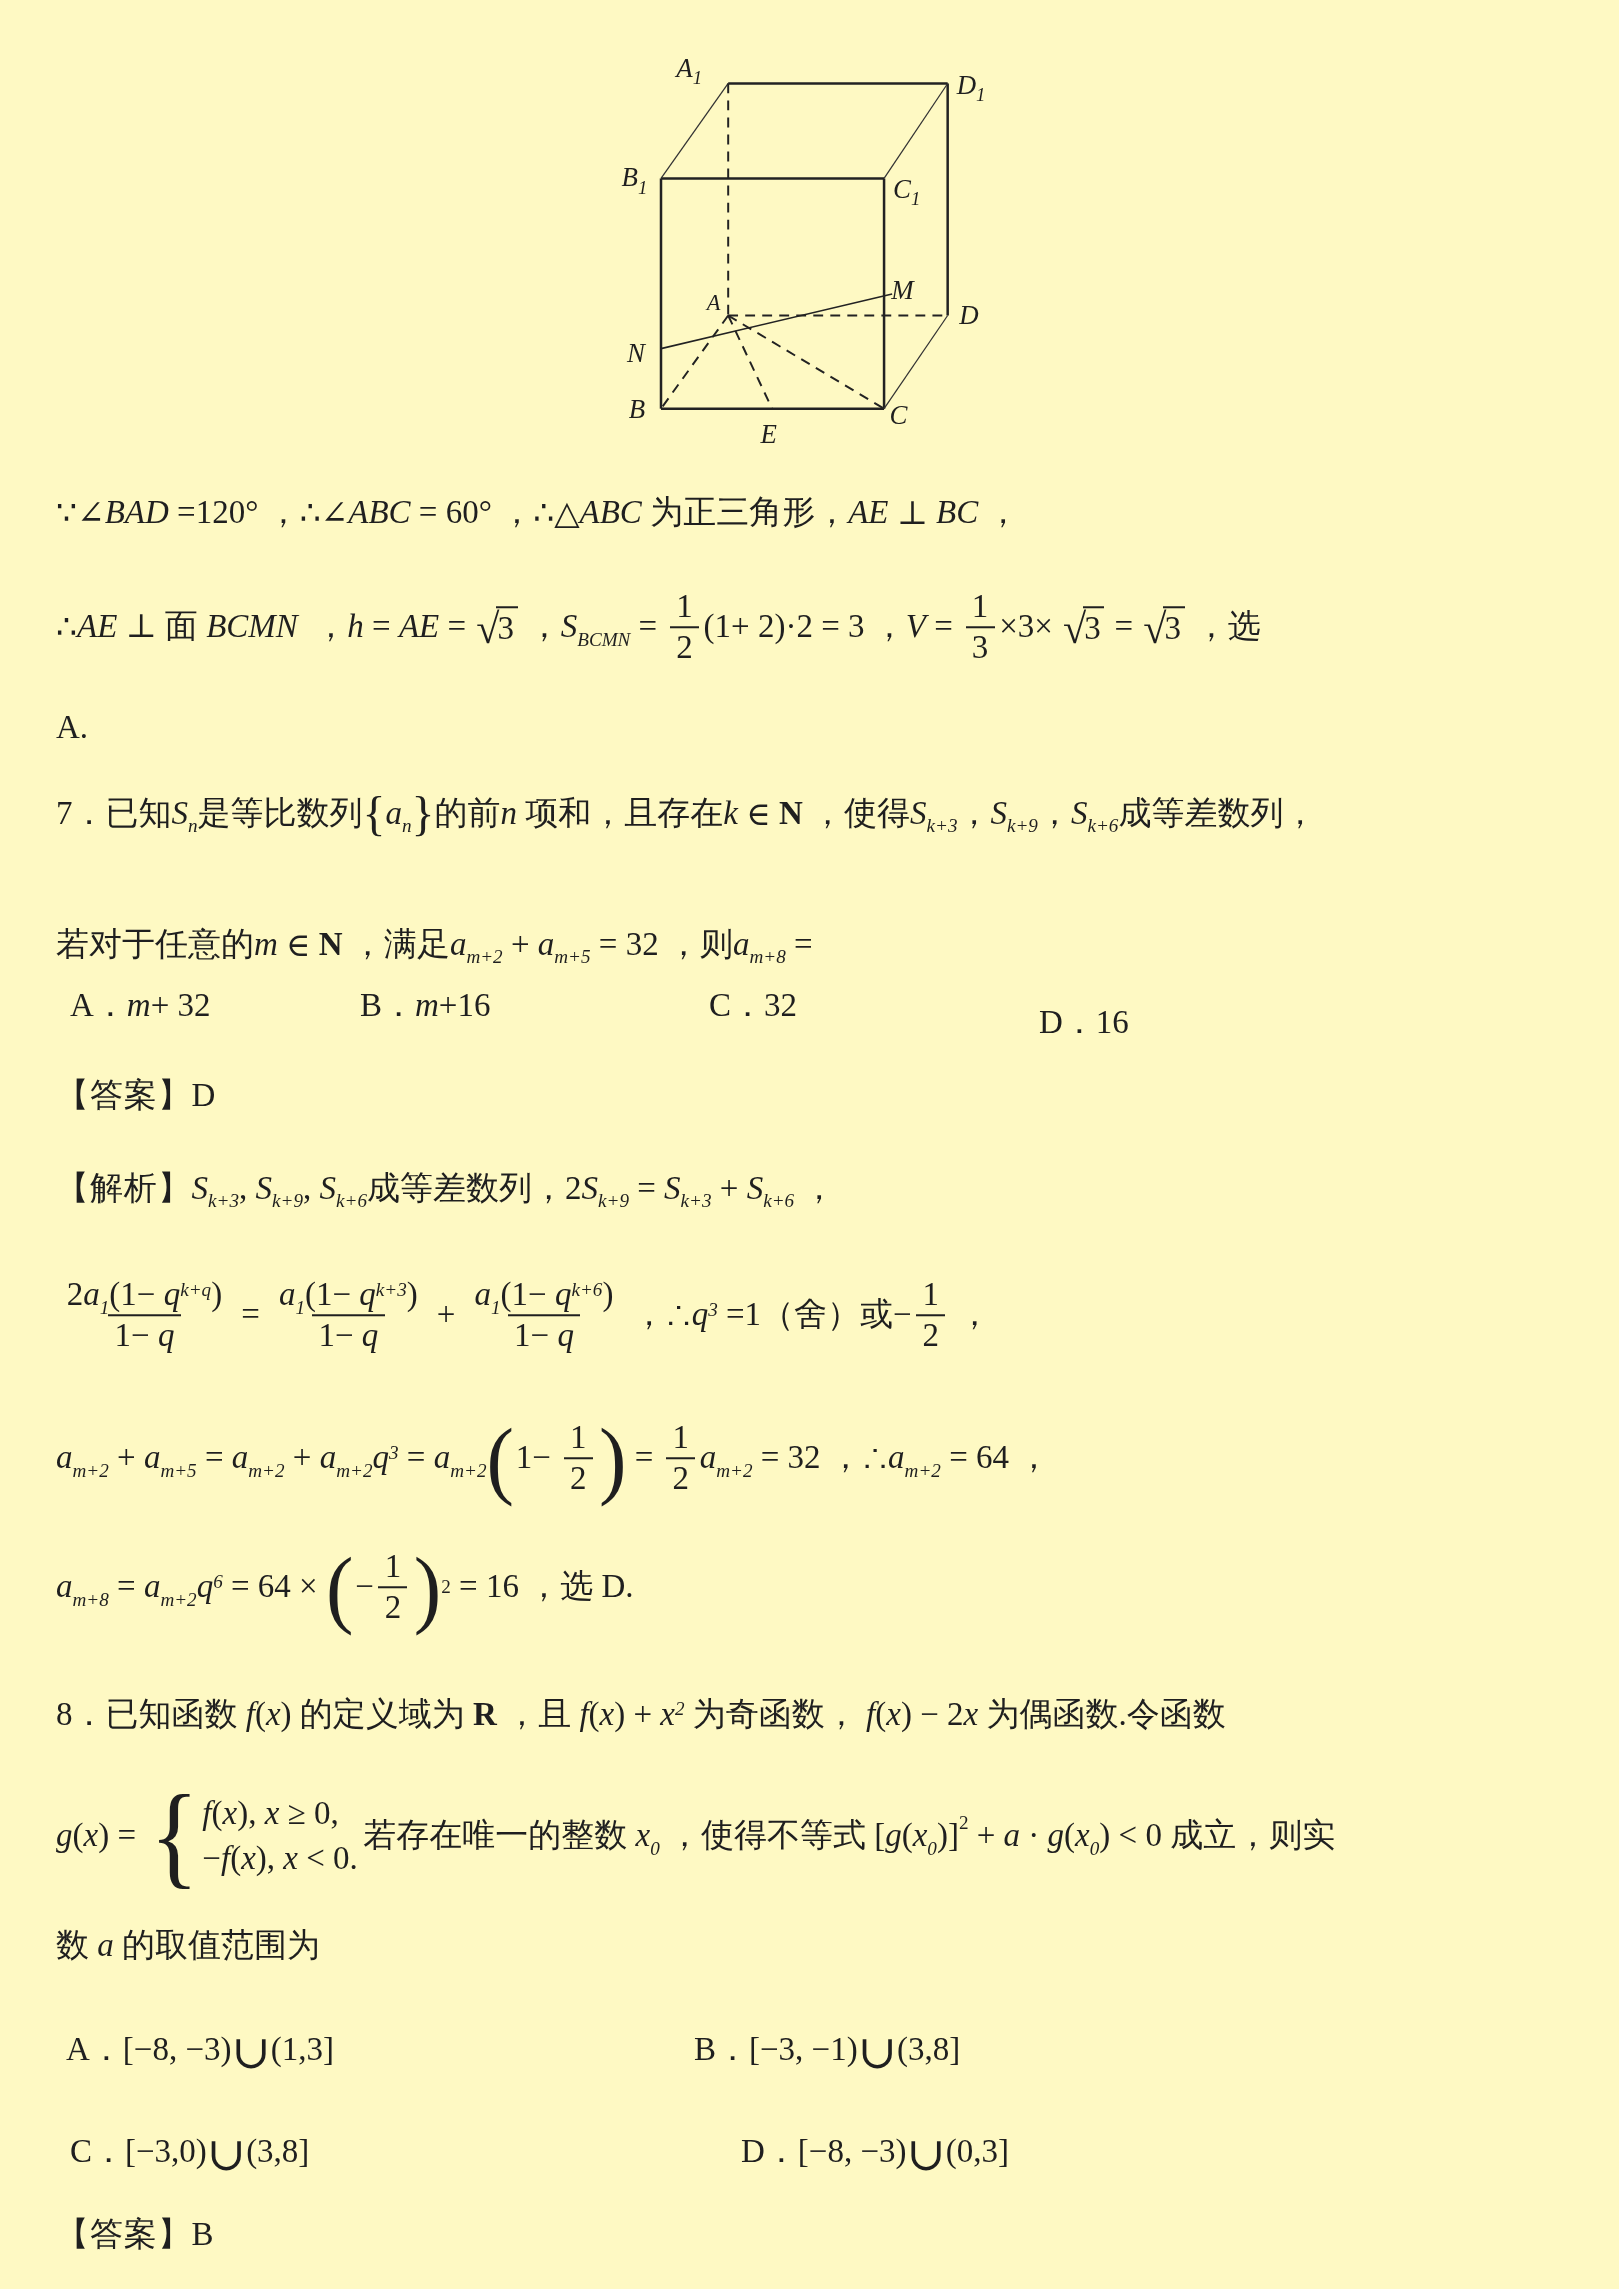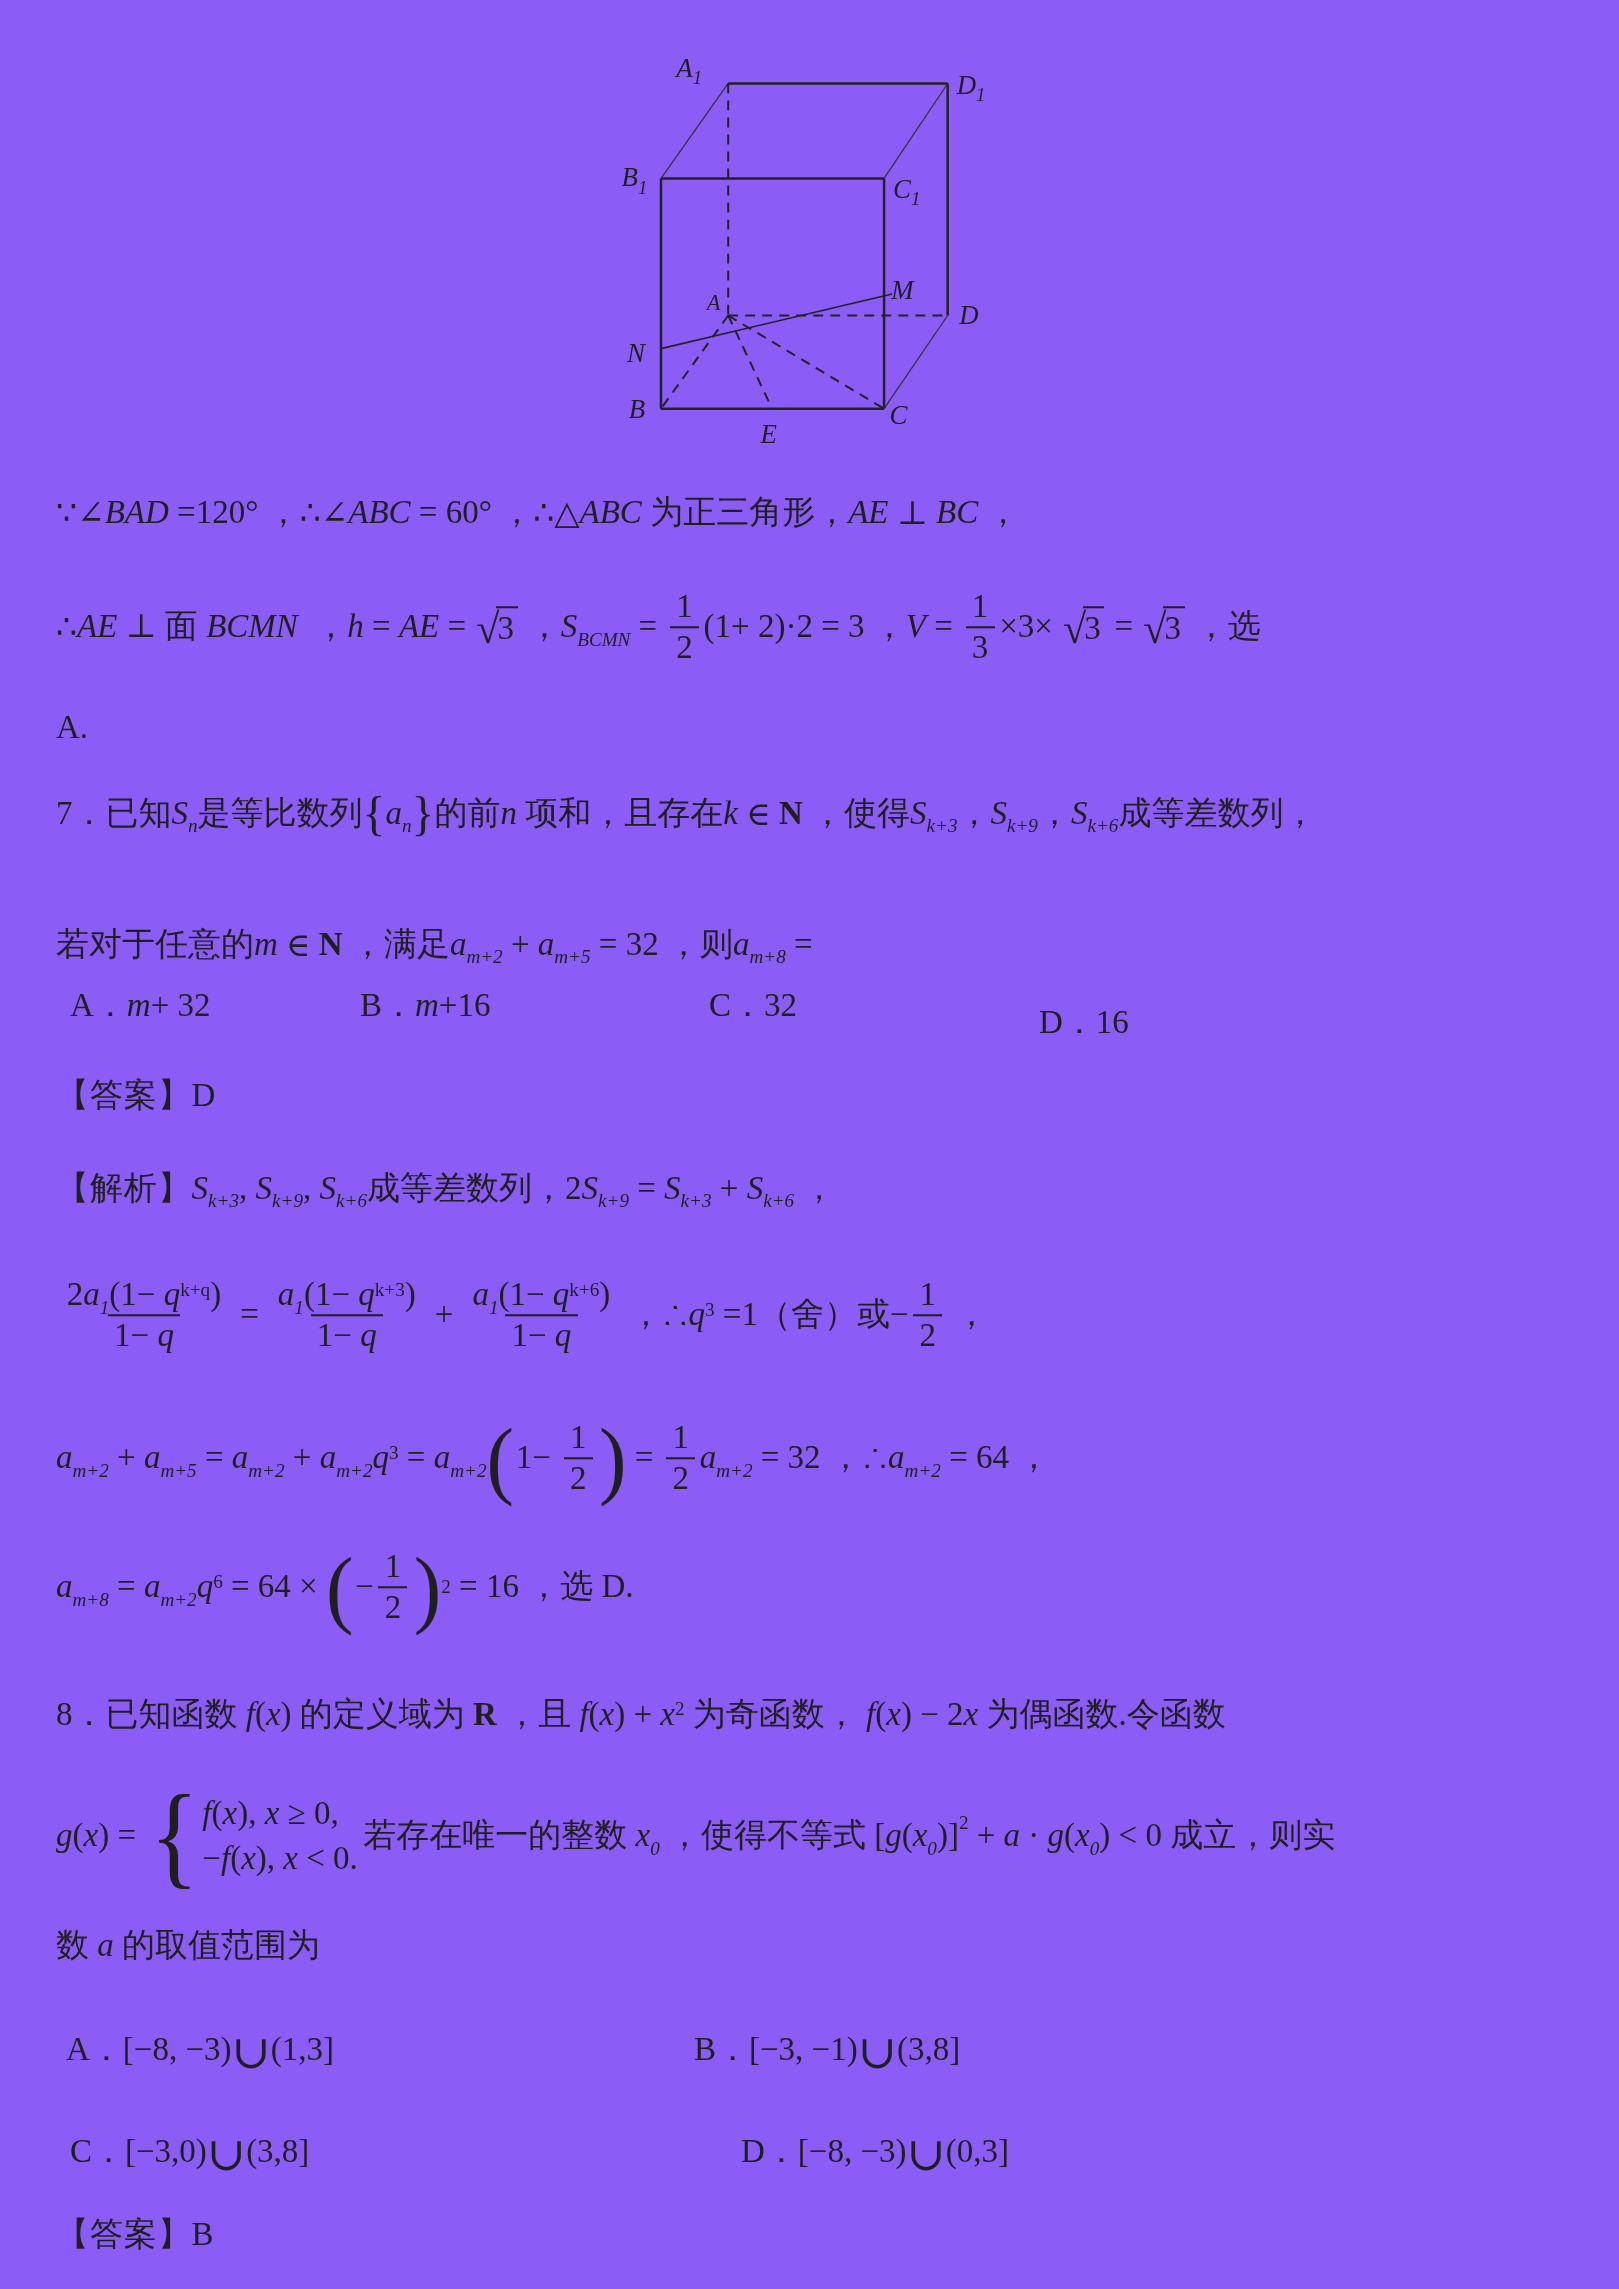--- a/index.html
+++ b/index.html
@@ -1,28 +1,28 @@
 <!DOCTYPE html>
 <html style="font-size:14.3px"><head>
 <meta charset="utf-8">
 <style>
   html,body{margin:0;padding:0;}
-  .page{position:relative;width:1619px;height:2289px;background:#8b5cf6;overflow:hidden;
+  .page{position:relative;width:1619px;height:2289px;background:#fef9c3;overflow:hidden;
         font-family:"Liberation Serif","DejaVu Serif",serif;color:#1f1f1f;}
   .mline{position:absolute;left:56px;display:flex;align-items:center;font-size:33px;
          transform:translateY(-50%);}
   .mline span{white-space:pre;}
   .r{font-family:"Liberation Serif","DejaVu Serif",serif;}
   .i{font-style:italic;font-family:"Liberation Serif","DejaVu Serif",serif;}
   .b{font-weight:bold;}
   .hb{font-weight:normal;letter-spacing:0.9px;}
   .g{font-size:1.45em;font-weight:300;line-height:0;position:relative;top:0.9px;}
   .u{font-size:1.42em;line-height:0;position:relative;top:2.7px;font-weight:400;}
   sub.s{font-size:0.58em;font-style:italic;vertical-align:-0.45em;line-height:0;letter-spacing:0;}
-  sup.s{font-size:0.58em;vertical-align:0.5em;line-height:0;}
+  sup.s{font-size:0.58em;font-style:italic;vertical-align:0.5em;line-height:0;}
   sup.ps{font-size:0.58em;vertical-align:0.9em;line-height:0;}
   .frac{display:inline-flex;flex-direction:column;align-items:center;margin:0 4.5px;vertical-align:middle;}
   .frac .num,.frac .den{display:inline-flex;align-items:center;padding:0.9px 6.3px;line-height:1.12;}
   .frac .den{border-top:2.1px solid #1f1f1f;}
   .sqrt{display:inline-flex;align-items:stretch;margin:0 1.8px;}
   .sqrt .rad{font-size:1.28em;line-height:1;align-self:flex-end;transform:translateY(1.8px);}
   .sqrt .sqb{border-top:2.1px solid #1f1f1f;padding:1.8px 3.6px 0 1.8px;margin-left:-3.6px;display:inline-flex;align-items:center;}
   .bp{display:inline-flex;align-items:center;}
   .bp .p{font-size:2.5em;font-weight:200;line-height:0;transform:scaleY(1.05);}
   .bp .inner{display:inline-flex;align-items:center;margin:0 1.8px;}

